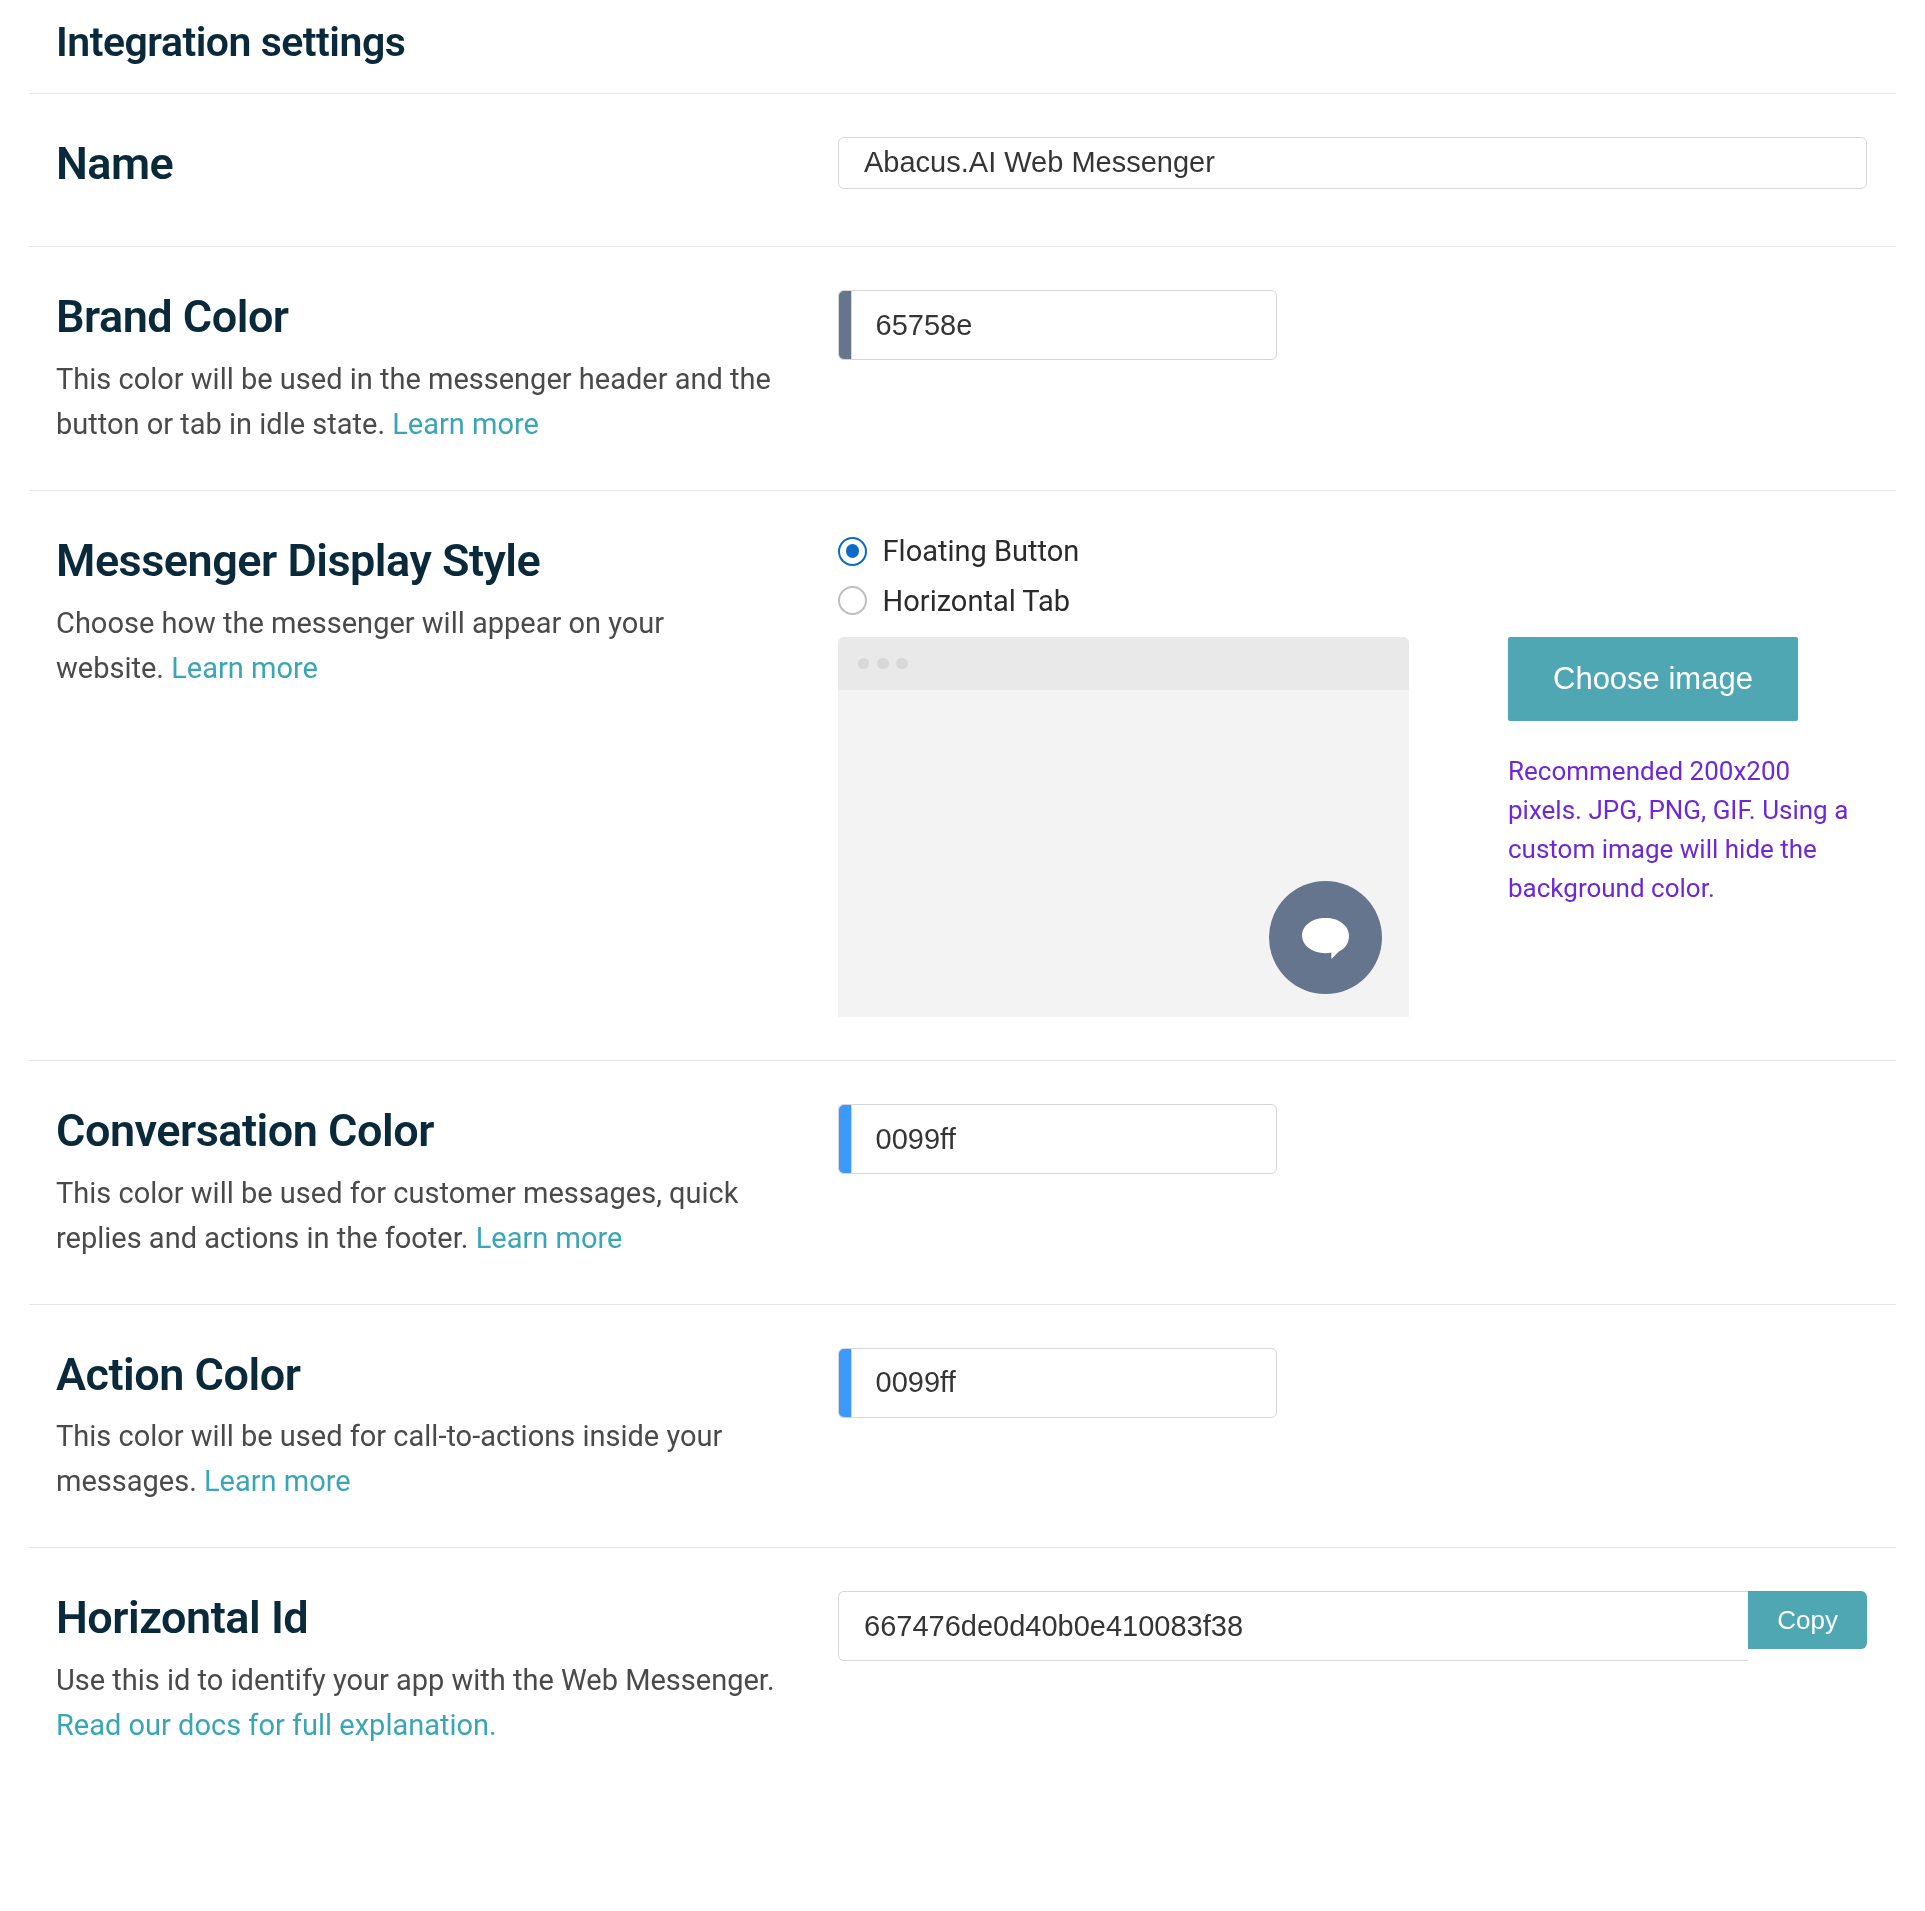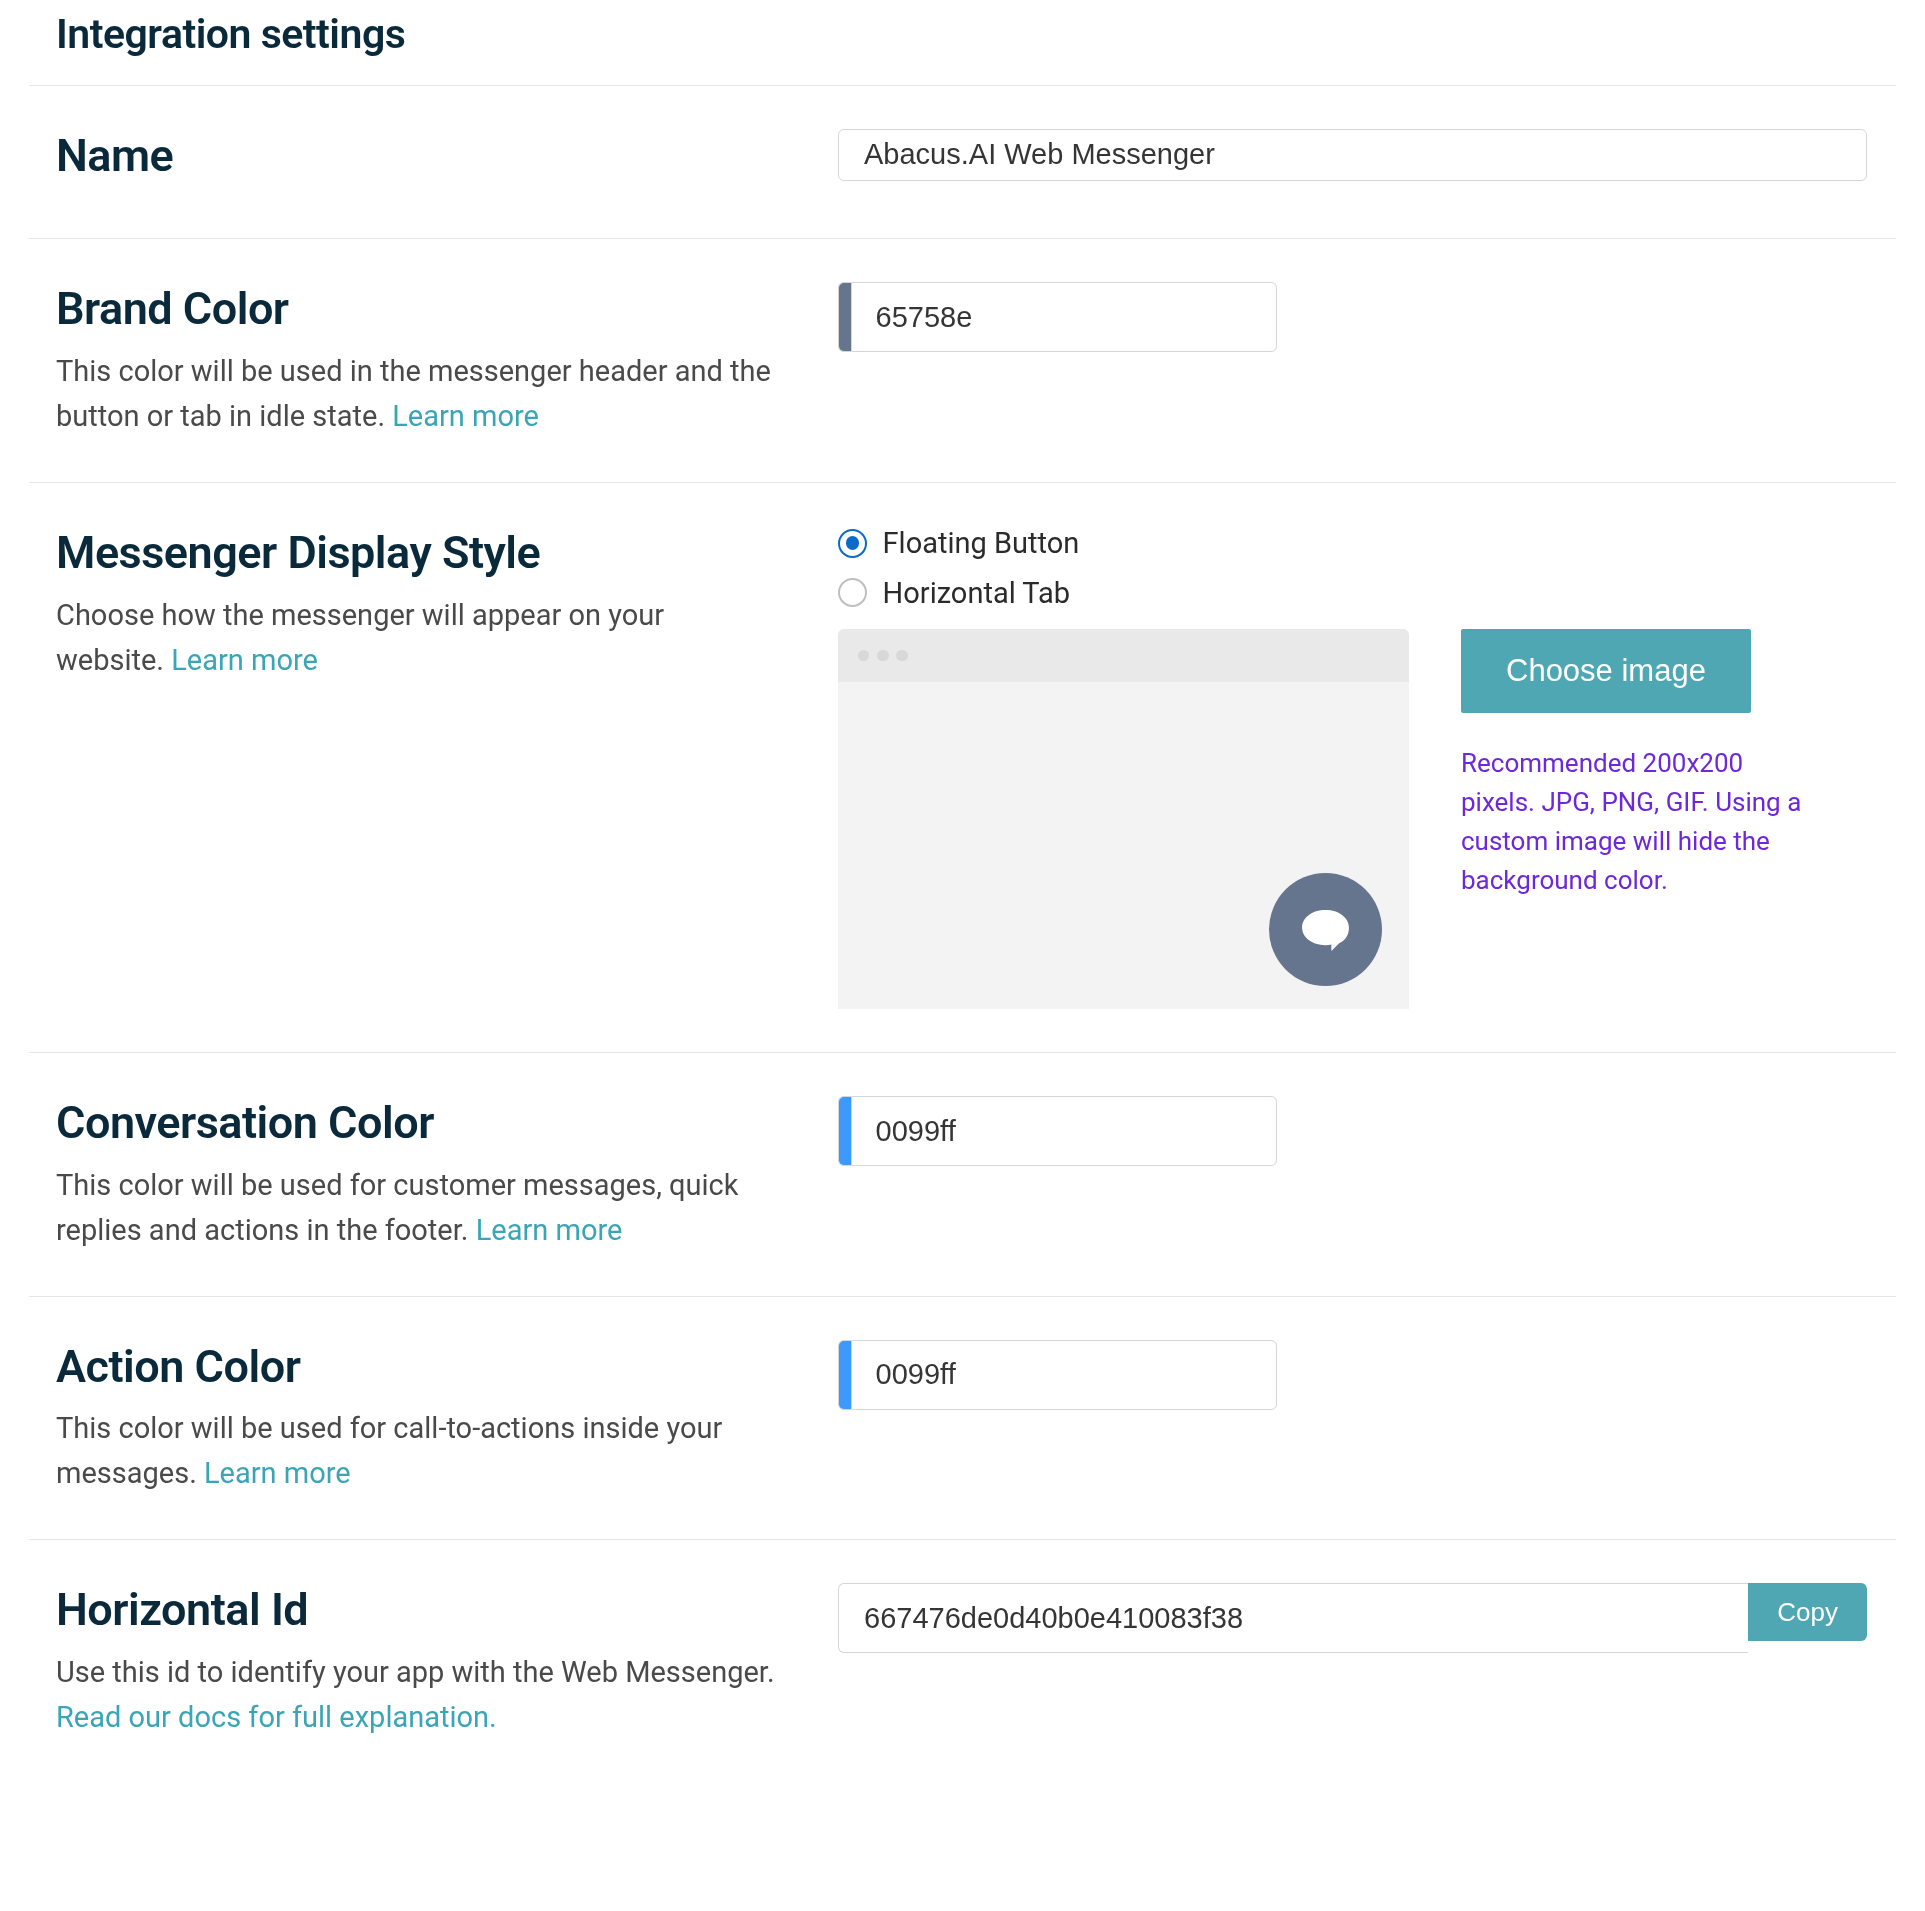--- a/index.html
+++ b/index.html
@@ -5,20 +5,21 @@
   * { box-sizing: border-box; margin: 0; padding: 0; }
   html, body {
     font-family: -apple-system, BlinkMacSystemFont, "Segoe UI", Roboto, "Helvetica Neue", Arial, sans-serif;
     color: #0a2a3b;
     background: #fff;
     font-size: 27px;
     width: 1925px;
   }
   .page {
     padding: 2px 29px 59px 29px;
+    margin-top: 8px;
   }
   h1.page-title {
     font-size: 41px;
     font-weight: 600;
     letter-spacing: -0.5px;
     color: #0a2a3b;
     padding: 7.8px 0 27px 27px;
   }
   .section {
     display: flex;
@@ -103,21 +104,21 @@
     border-radius: 50%;
     border: 2px solid #bfbfbf;
     display: flex; align-items: center; justify-content: center;
     background: #fff;
   }
   .radio-outer.selected { border-color: #0b6bcb; }
   .radio-inner { width: 13.7px; height: 13.7px; border-radius: 50%; background: #0b6bcb; }
   .radio-label { font-size: 29px; color: #2b2b2b; }
   .preview-wrap {
     display: flex;
-    gap: 52px;
+    gap: 99px;
     align-items: flex-start;
     margin-top: 19.5px;
     justify-content: space-between;
   }
   .preview-box {
     width: 571px;
     height: 380px;
     background: #f3f3f3;
     position: relative;
     border-radius: 5.9px 5.9px 0 0;

